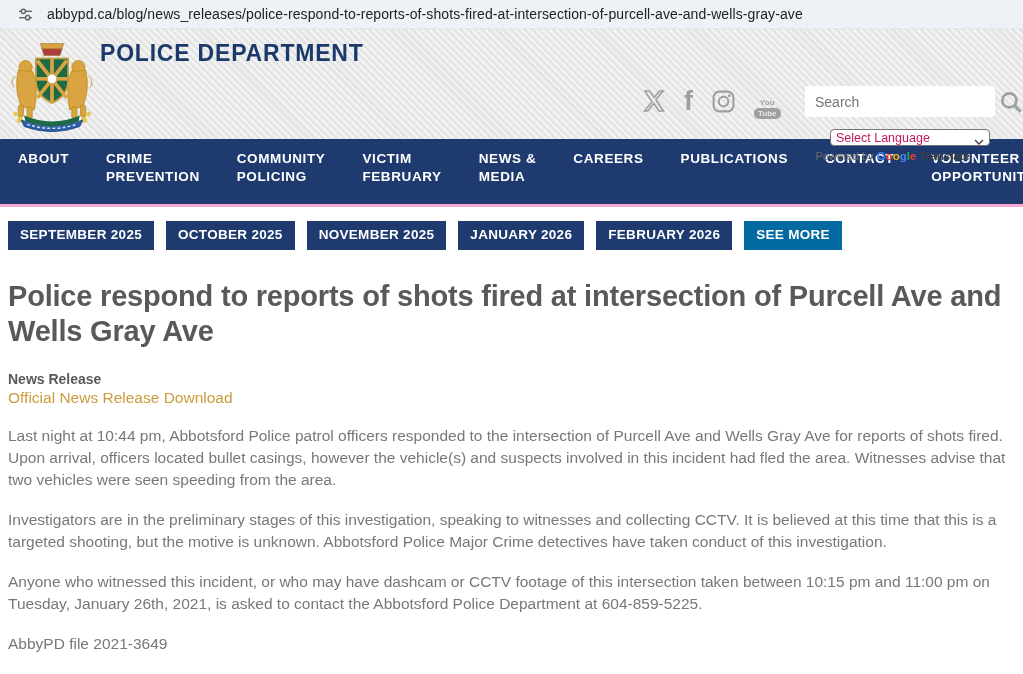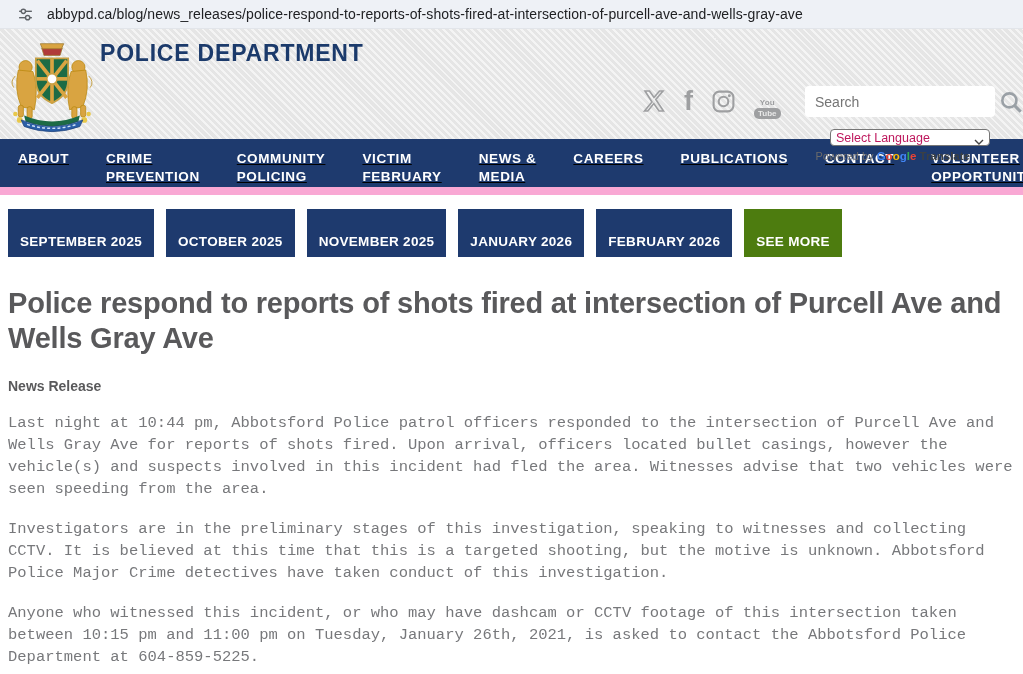--- a/index.html
+++ b/index.html
@@ -51,45 +51,45 @@
     display:flex; align-items:flex-end; justify-content:space-between;
     font-size:12.5px; color:#be185d; padding:0 5px; cursor:pointer;
   }
   .translate-line { position:absolute; left:808px; top:121px; width:162px; text-align:right; font-size:11px; color:#6b6b6b; white-space:nowrap; }
   .translate-line .gl { font-weight:700; font-size:11.5px; }
   .gl-b { color:#4285F4; } .gl-r { color:#EA4335; } .gl-y { color:#FBBC05; } .gl-g { color:#34A853; }
   .translate-word { color:#3c4043; font-weight:700; font-size:11.5px; }
 
   
   .mainnav {
-    height:56px; background:#1e3a6e; border-bottom:8px solid #f9a8d4;
-    display:flex; align-items:flex-start; gap:37px; padding:11px 0 0 18px;text-decoration:underline;
+    height:68px; background:#1e3a6e; border-bottom:3px solid #f9a8d4;
+    display:flex; align-items:flex-start; gap:37px; padding:11px 0 0 18px;
   }
   .nav-item { color:#ffffff; font-size:13.5px; font-weight:700; letter-spacing:0.6px; line-height:1.3; cursor:pointer; white-space:nowrap; }
 
   
   .content { padding:14px 9px 0 8px; }
 
   .month-row { display:flex; gap:12px; }
   .month-btn {
     background:#1e3a6e; color:#fff; font-size:13.5px; font-weight:700; letter-spacing:0.3px;
-    padding:25px 12px 8px; border:none; cursor:pointer; font-family:"Liberation Sans", sans-serif;
+    padding:6px 12px 8px; border:none; cursor:pointer; font-family:"Liberation Sans", sans-serif;
     white-space:nowrap;
   }
-  .month-btn.gold { background:#4d7c0f; }
+  .month-btn.gold { background:#0369a1; }
 
   .article-title {
     margin-top:29px; font-size:29px; font-weight:700; color:#59595b;
     line-height:1.22; max-width:1000px; letter-spacing:-0.2px;
   }
 
   .release-head { margin-top:21px; font-size:14px; font-weight:700; color:#59595b; }
   .release-link { font-size:15.5px; color:#cb9b3c; margin-top:2px; cursor:pointer; width:fit-content; }
 
-  .para { margin-top:18px; font-size:15.5px; color:#77787b; line-height:1.42; max-width:1008px;font-family:Liberation Mono, monospace; }
+  .para { margin-top:18px; font-size:15.5px; color:#77787b; line-height:1.42; max-width:1008px; }
   .sig-block { margin-top:18px; font-size:15.5px; color:#77787b; line-height:1.42; }
 </style>
 </head>
 <body>
 
 <div class="urlbar">
   <span style="display:flex;">
     <svg width="17" height="17" viewBox="0 0 24 24">
       <line x1="3" y1="7.5" x2="21" y2="7.5" stroke="#5f6368" stroke-width="2"></line>
       <circle cx="9" cy="7.5" r="3" fill="#eef1f6" stroke="#5f6368" stroke-width="2"></circle>
@@ -233,20 +233,21 @@
     <button class="month-btn">OCTOBER 2025</button>
     <button class="month-btn">NOVEMBER 2025</button>
     <button class="month-btn">JANUARY 2026</button>
     <button class="month-btn">FEBRUARY 2026</button>
     <button class="month-btn gold">SEE MORE</button>
   </div>
 
   <h1 class="article-title">Police respond to reports of shots fired at intersection of Purcell Ave and Wells Gray Ave</h1>
 
   <div class="release-head">News Release</div>
+  <div class="release-link">Official News Release Download</div>
 
   <p class="para">Last night at 10:44 pm, Abbotsford Police patrol officers responded to the intersection of Purcell Ave and Wells Gray Ave for reports of shots fired.  Upon arrival, officers located bullet casings, however the vehicle(s) and suspects involved in this incident had fled the area.  Witnesses advise that two vehicles were seen speeding from the area.</p>
   <p class="para">Investigators are in the preliminary stages of this investigation, speaking to witnesses and collecting CCTV.  It is believed at this time that this is a targeted shooting, but the motive is unknown. Abbotsford Police Major Crime detectives have taken conduct of this investigation.</p>
   <p class="para">Anyone who witnessed this incident, or who may have dashcam or CCTV footage of this intersection taken between 10:15 pm and 11:00 pm on Tuesday, January 26th, 2021, is asked to contact the Abbotsford Police Department at 604-859-5225.</p>
   <p class="para">AbbyPD file 2021-3649</p>
 
   <div class="sig-block">
     <div>Sgt. Judy Bird</div>
 
   </div>

